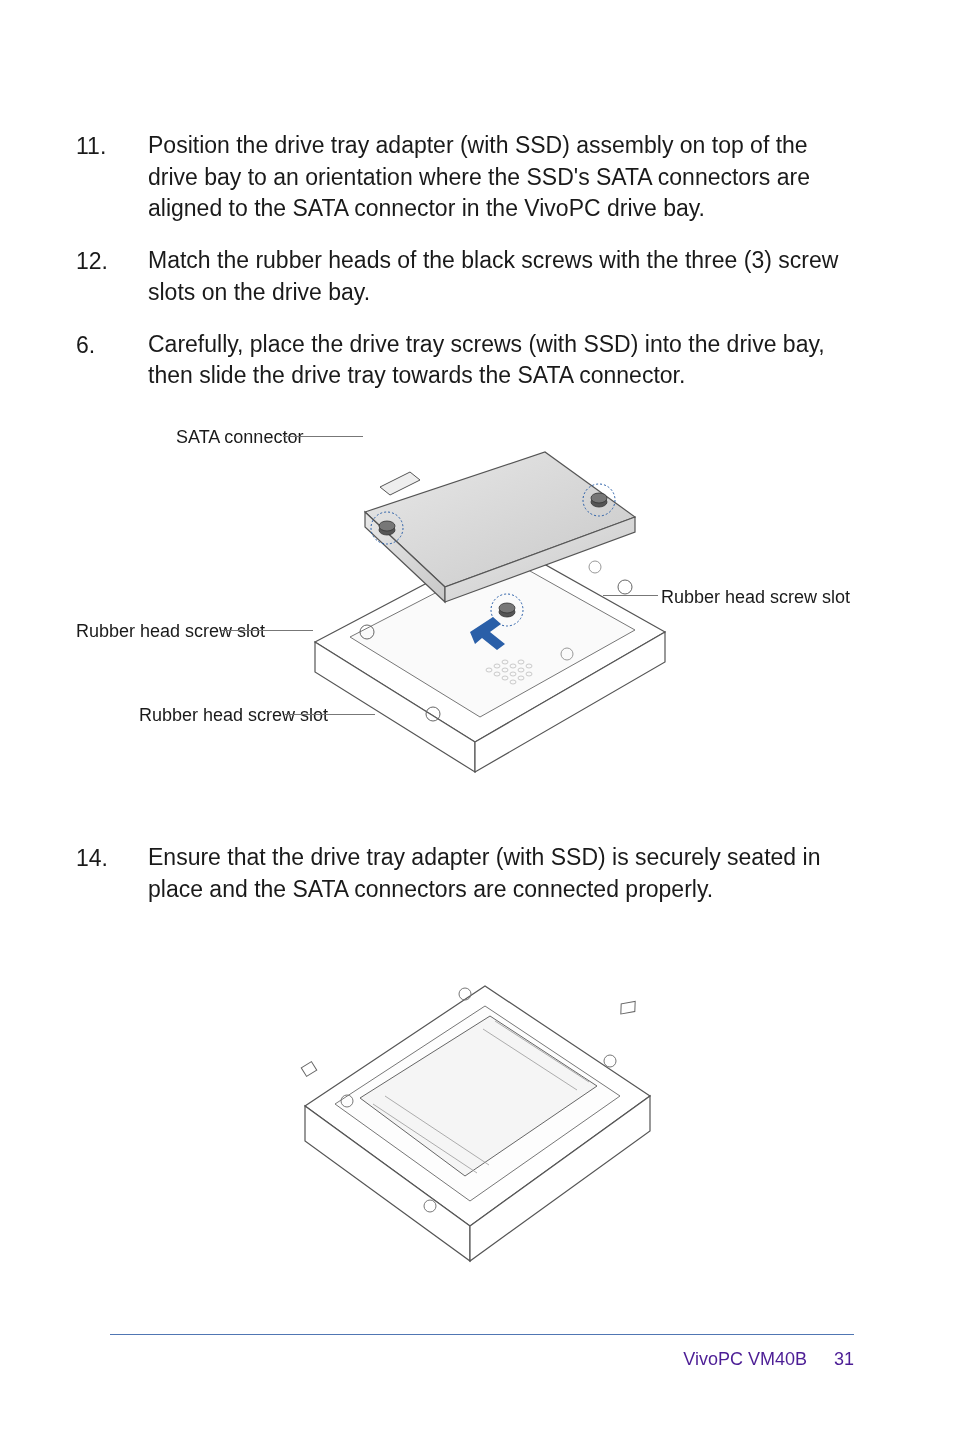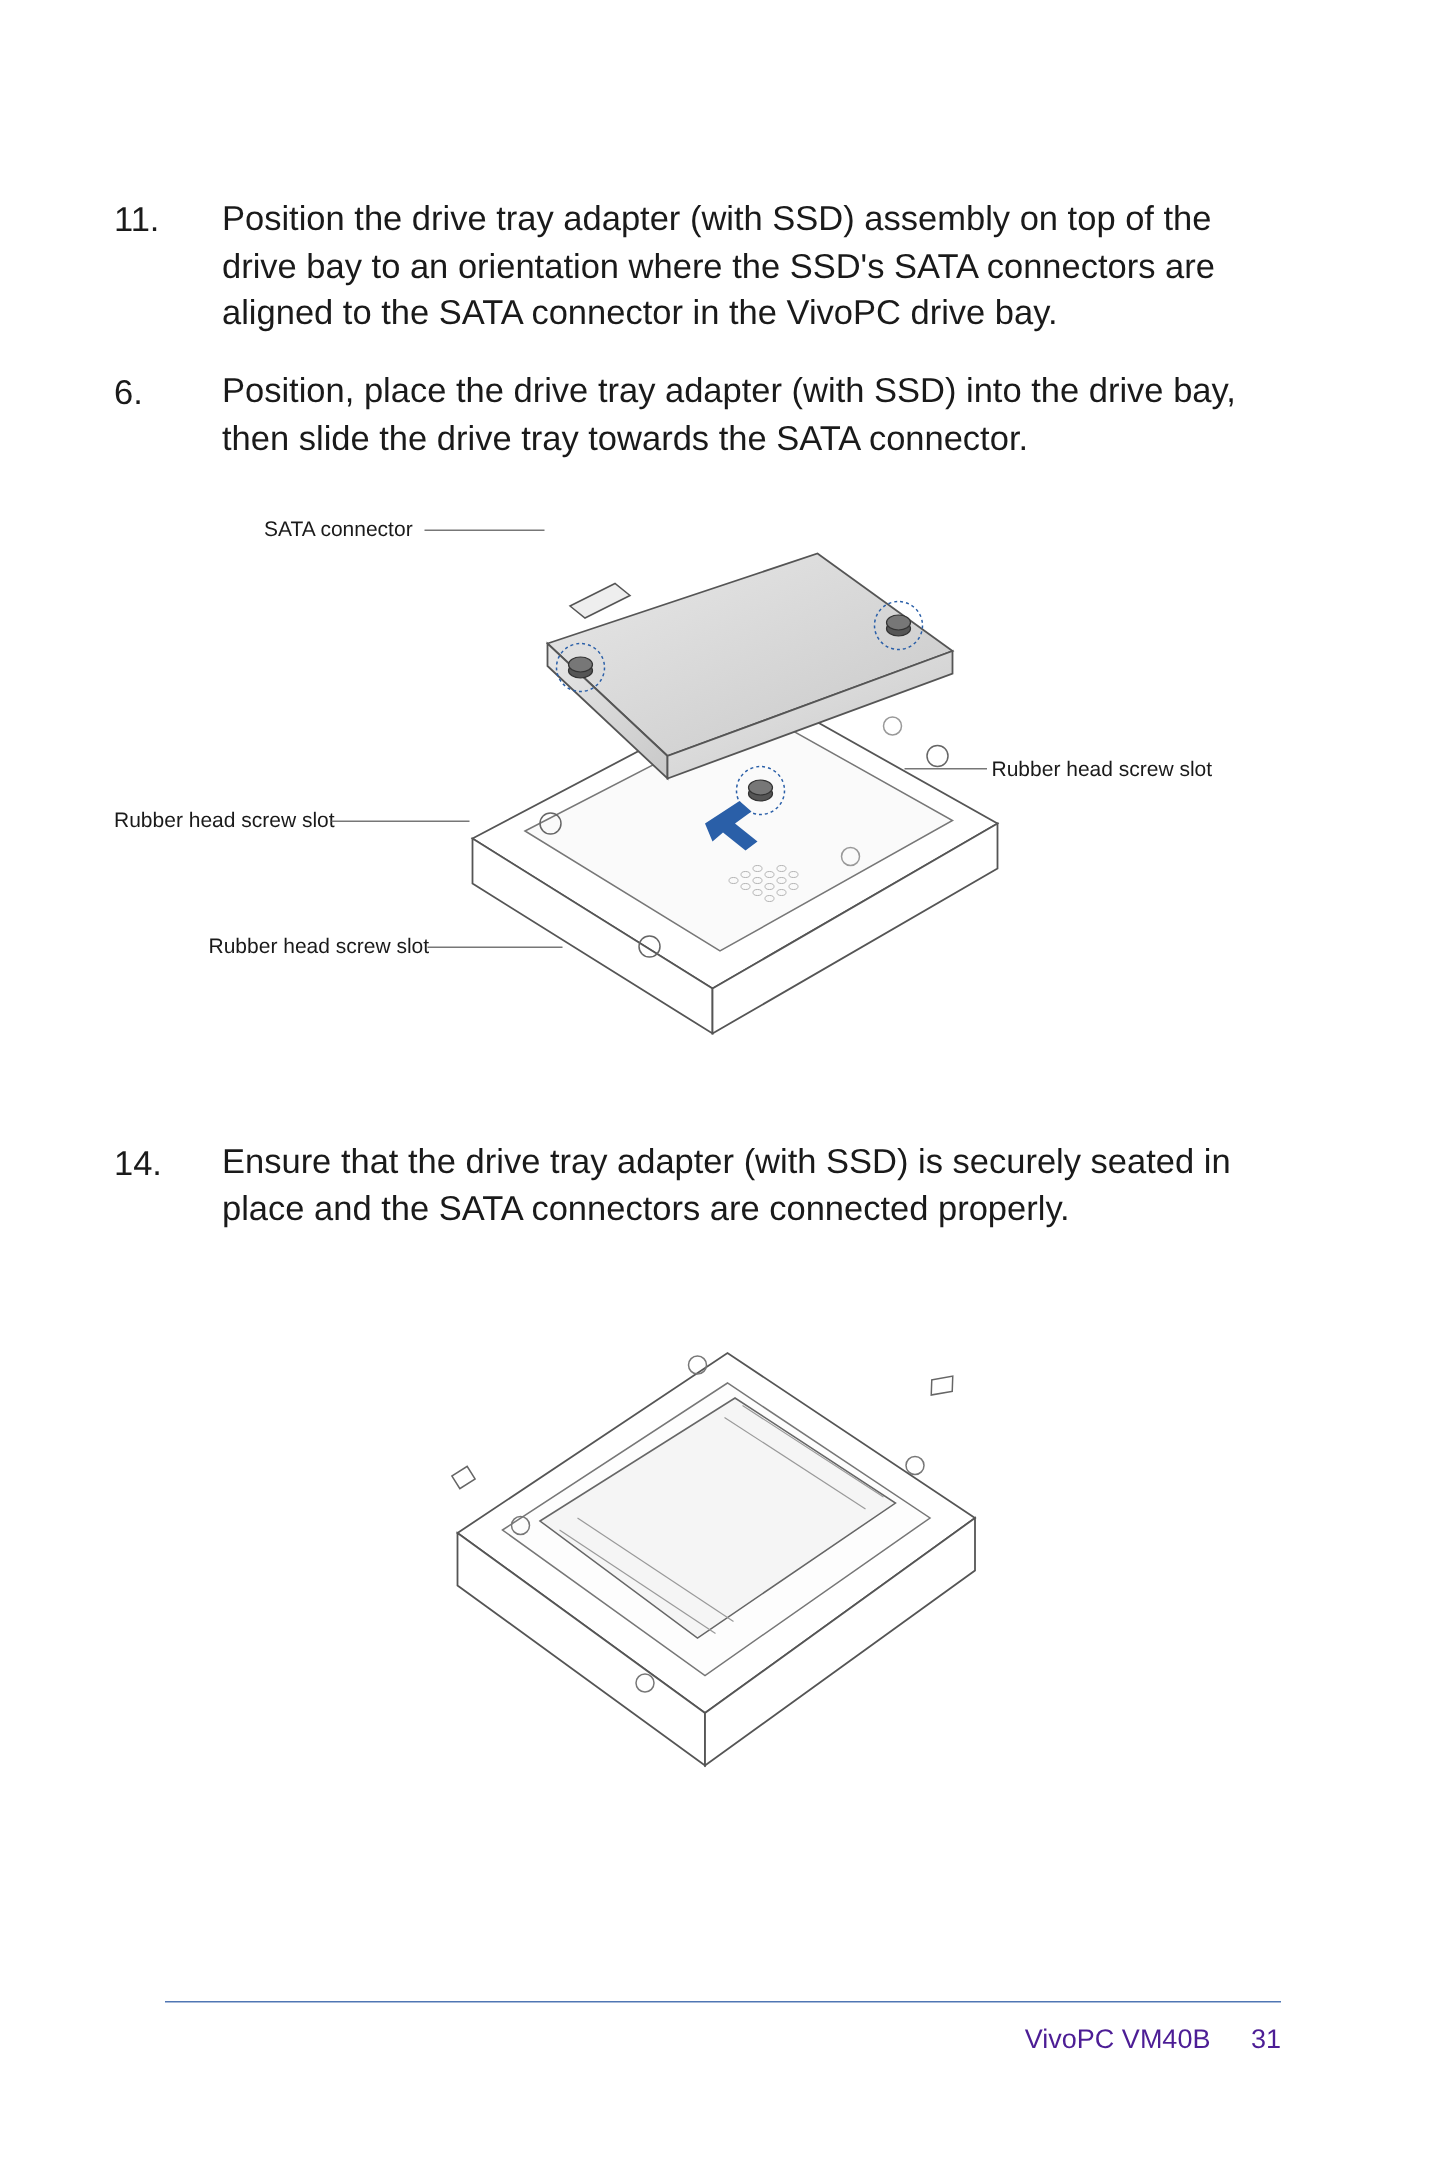--- a/index.html
+++ b/index.html
@@ -37,21 +37,21 @@
   margin: 10px 0 30px 0;
 }
 .diagram-1 svg {
   position: absolute;
   left: 50%;
   transform: translateX(-50%);
   top: 0;
 }
 .callout {
   position: absolute;
-  font-size: 14px;
+  font-size: 18px;
   color: #1a1a1a;
   white-space: nowrap;
 }
 .callout-line {
   position: absolute;
   background: #777;
 }
 .diagram-2 {
   position: relative;
   height: 380px;
@@ -85,24 +85,28 @@
 </head>
 <body>
 
 <div class="page">
 
   <div class="step">
     <div class="step-num">11.</div>
     <div class="step-text">Position the drive tray adapter (with SSD) assembly on top of the drive bay to an orientation where the SSD's SATA connectors are aligned to the SATA connector in the VivoPC drive bay.</div>
   </div>
 
+  <div class="step">
+    <div class="step-num">12.</div>
+    <div class="step-text">Match the rubber heads of the black screws with the three (3) screw slots on the drive bay.</div>
+  </div>
 
   <div class="step">
     <div class="step-num">6.</div>
-    <div class="step-text">Position, place the drive tray adapter (with SSD) into the drive bay, then slide the drive tray towards the SATA connector.</div>
+    <div class="step-text">Carefully, place the drive tray screws (with SSD) into the drive bay, then slide the drive tray towards the SATA connector.</div>
   </div>
 
   <div class="diagram-1">
 
     <div class="callout" style="left:100px; top:15px;">SATA connector</div>
     <div class="callout-line" style="left:207px; top:24px; width:80px; height:1px;"></div>
 
     <div class="callout" style="left:0px; top:209px;">Rubber head screw slot</div>
     <div class="callout-line" style="left:145px; top:218px; width:92px; height:1px;"></div>
 

